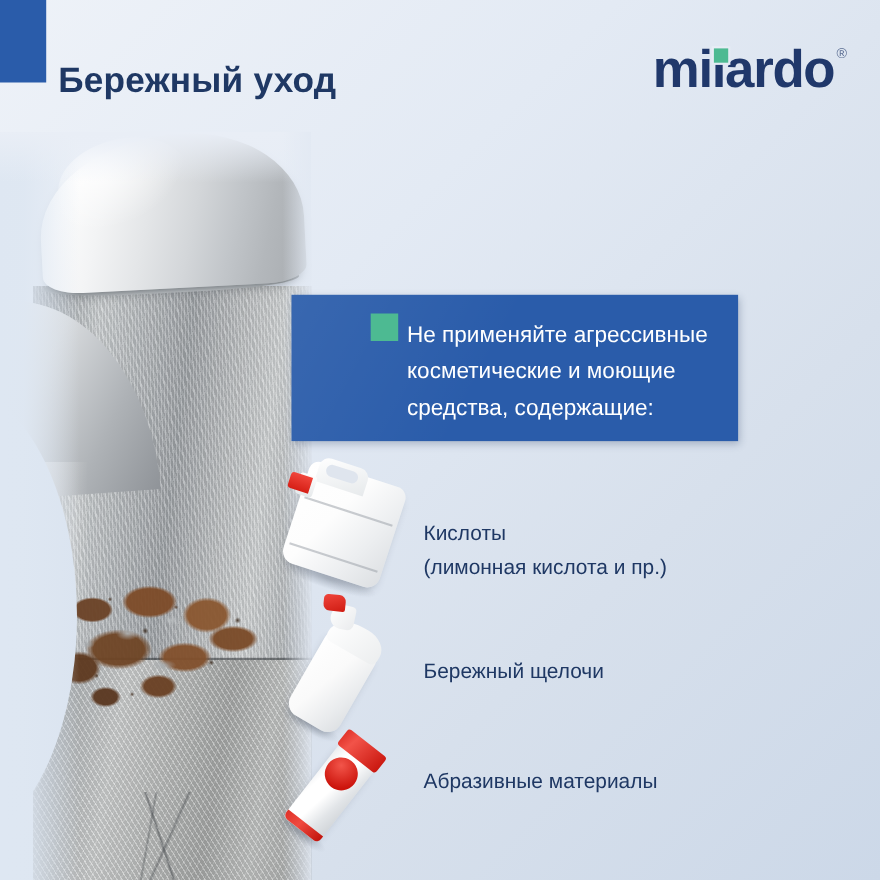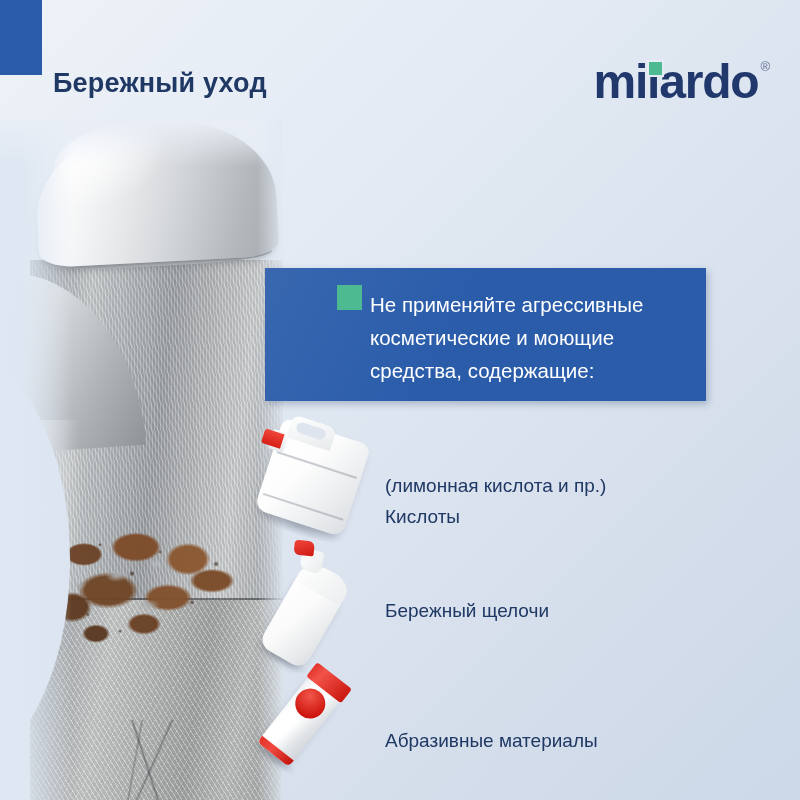--- a/index.html
+++ b/index.html
@@ -24,33 +24,33 @@
     top: 0;
     width: 42px;
     height: 75px;
     background: #2a5caa;
   }
 
   
   .slide-title {
     position: absolute;
     left: 53px;
-    top: 68px;
-    font-size: 27px;
+    top: 55px;
+    font-size: 32px;
     font-weight: 700;
     color: #1f3864;
     letter-spacing: .2px;
     white-space: nowrap;
   }
 
   
   .logo {
     position: absolute;
     right: 30px;
-    top: 56px;
+    top: 38px;
     height: 54px;
     display: flex;
     align-items: flex-start;
   }
   .logo-word {
     position: relative;
     font-size: 48px;
     line-height: 52px;
     font-weight: 700;
     color: #20386b;
@@ -283,21 +283,21 @@
     width: 26px;
     height: 100%;
     background: linear-gradient(270deg, rgba(226,233,243,.9) 0%, rgba(226,233,243,0) 100%);
   }
 
   
   .banner {
     position: absolute;
     left: 265px;
     top: 268px;
-    width: 441px;
+    width: 406px;
     height: 133px;
     background: #2a5caa;
     box-shadow: 2px 3px 7px rgba(30,50,90,.28);
   }
   .banner-sheen {
     position: absolute;
     inset: 0;
     background: linear-gradient(118deg, rgba(255,255,255,.07) 0%, rgba(255,255,255,0) 45%);
     pointer-events: none;
   }
@@ -322,21 +322,21 @@
   .item-text {
     position: absolute;
     left: 385px;
     font-size: 19px;
     line-height: 31px;
     color: #1f3864;
     white-space: nowrap;
   }
   .item-1 { top: 470px; }
   .item-2 { top: 595px; }
-  .item-3 { top: 725px; text-align: right; }
+  .item-3 { top: 695px; text-align: right; }
 
   
   .prod { position: absolute; }
 
   
   .can-wrap {
     left: 252px;
     top: 420px;
     width: 125px;
     height: 120px;
@@ -548,22 +548,22 @@
     <div class="prod-shadow" style="left:16px; top:100px; width:92px; height:18px;"></div>
     <div class="can-body"></div>
     <div class="can-rib1"></div>
     <div class="can-rib2"></div>
     <div class="can-handle"></div>
     <div class="can-handle-hole"></div>
     <div class="can-neck"></div>
     <div class="can-cap"></div>
   </div>
   <div class="item-text item-1">
+    <div>Кислоты</div>
     <div>(лимонная кислота и пр.)</div>
-    <div>Кислоты</div>
   </div>
 
   <div class="prod bot-wrap">
     <div class="prod-shadow" style="left:22px; top:106px; width:62px; height:16px;"></div>
     <div class="bot-body"></div>
     <div class="bot-shoulder"></div>
     <div class="bot-spout"></div>
     <div class="bot-cap"></div>
   </div>
   <div class="item-text item-2">

